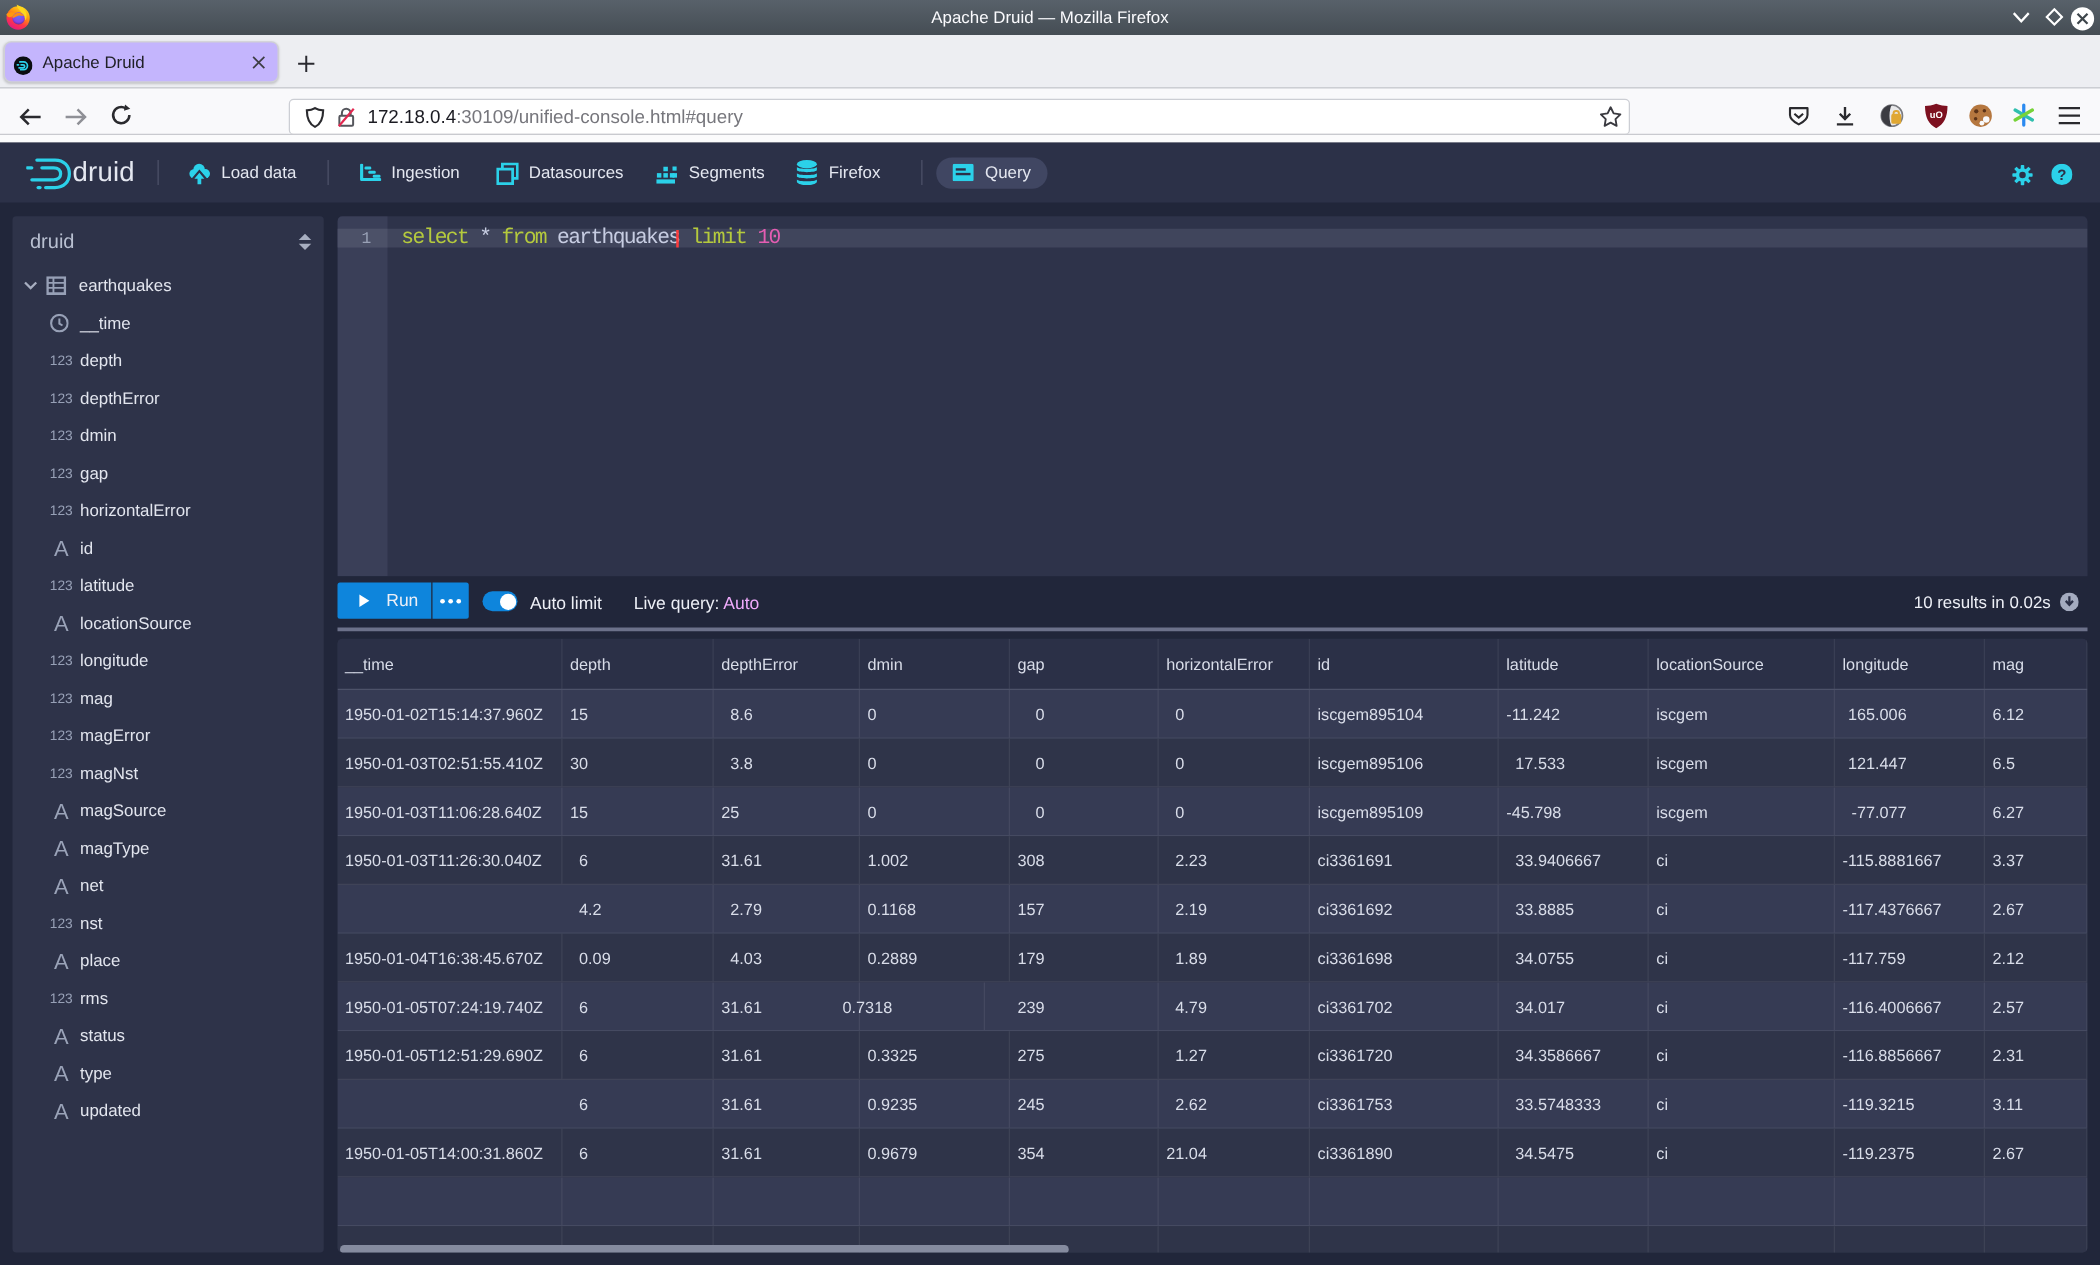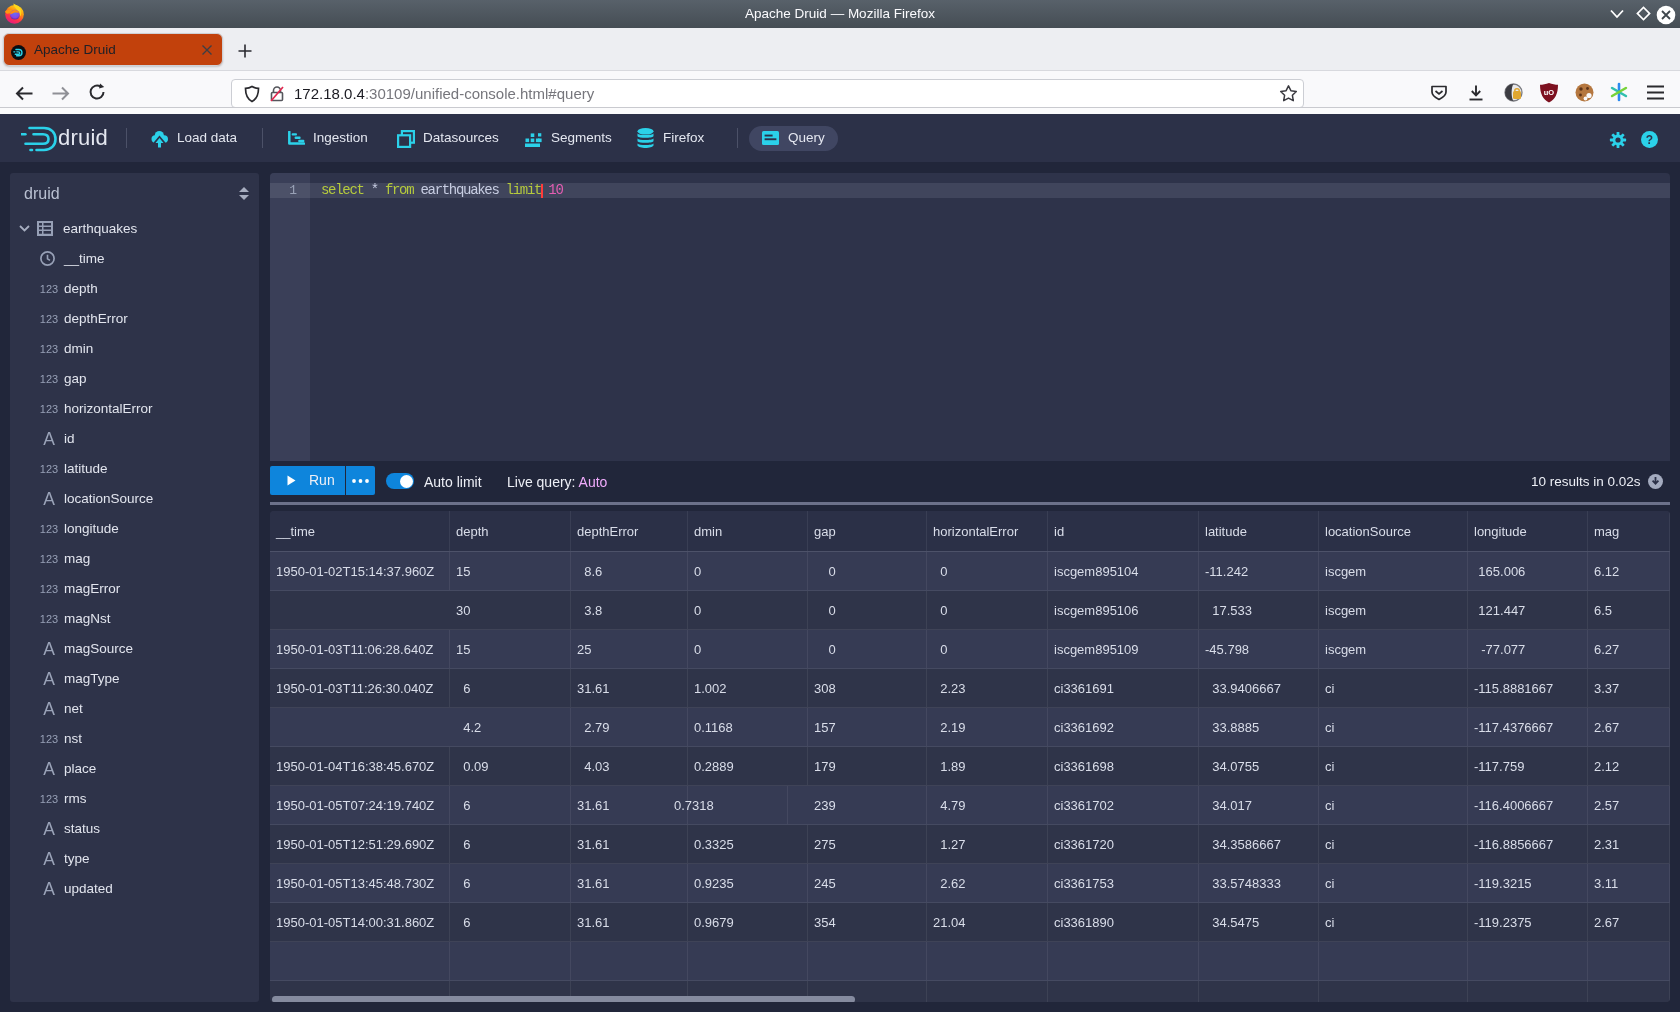--- a/index.html
+++ b/index.html
@@ -4,21 +4,21 @@
 *{margin:0;padding:0;box-sizing:border-box}
 html,body{width:1680px;height:1012px;overflow:hidden;background:#21263a;
  font-family:"Liberation Sans",sans-serif;}
 .abs{position:absolute}
 
 #titlebar{position:absolute;left:0;top:0;width:1680px;height:28px;
  background:linear-gradient(#58616a,#454d54);color:#fff;}
 #titletext{position:absolute;left:0;right:0;top:0;height:28px;line-height:28px;
  text-align:center;font-size:13.5px;color:#fbfbfe}
 #tabbar{position:absolute;left:0;top:28px;width:1680px;height:42px;background:#edeef2;}
-#tab{position:absolute;left:3px;top:5px;width:220px;height:33px;background:#c2410c;
+#tab{position:absolute;left:3px;top:5px;width:220px;height:33px;background:#c4b5fd;
  border-radius:6px;border:1px solid #cfd0d5;box-shadow:0 1px 2px rgba(0,0,0,.18);}
 #tabtitle{position:absolute;left:30px;top:0;height:32px;line-height:32px;font-size:13.5px;
  color:#202027}
 #urlrow{position:absolute;left:0;top:70px;width:1680px;height:44px;background:#f9f9fb;
  border-top:1px solid #d8d9de;}
 #urlbox{position:absolute;left:231px;top:8px;width:1073px;height:29px;background:#fff;
  border:1px solid #ccced4;border-radius:4px;}
 #urltext{position:absolute;left:62px;top:0;height:27px;line-height:27px;font-size:15px;color:#76767c}
 #urltext b{color:#1b1b22;font-weight:400}
 #urlstrip{position:absolute;left:0;top:107px;width:1680px;height:7px;background:#fbfbfc;border-top:1px solid #c9cacf}
@@ -38,21 +38,21 @@
 .tlabel{position:absolute;left:54px;top:0}
 
 #editor{position:absolute;left:270px;top:173px;width:1400px;height:288px;background:#2e334a;
  border-radius:4px 4px 0 0;overflow:hidden}
 #gutter{position:absolute;left:0;top:0;width:40px;height:288px;background:#3a3f58}
 #activeline{position:absolute;left:0;top:10px;width:1400px;height:15px;background:#40455c}
 #activegut{position:absolute;left:0;top:10px;width:40px;height:15px;background:#4c5168}
 #lnum{position:absolute;left:0;top:9px;width:27px;height:17px;line-height:17px;text-align:right;
  font-family:"Liberation Mono",monospace;font-size:13px;color:#99a1b6}
 #code{position:absolute;left:51px;top:9px;height:17px;line-height:17px;
- font-family:"Liberation Mono",monospace;font-size:14px;letter-spacing:-1.3px;white-space:pre;color:#c7cde2}
+ font-family:"Liberation Mono",monospace;font-size:17px;letter-spacing:-1.3px;white-space:pre;color:#c7cde2}
 #code .k{color:#b5ca3d}
 #code .n{color:#e35db2}
 #cursor{position:absolute;left:541px;top:184px;width:2px;height:14px;background:#ff3b3b}
 
 #runbar{position:absolute;left:270px;top:461px;width:1400px;height:42px;}
 #runbtn{position:absolute;left:0;top:5px;width:75px;height:29px;background:#0e85dc;border-radius:2px 0 0 2px}
 #morebtn{position:absolute;left:76px;top:5px;width:29px;height:29px;background:#0e85dc;border-radius:0 2px 2px 0}
 #toggle{position:absolute;left:116px;top:12px;width:28px;height:16px;background:#0e85dc;border-radius:8px}
 #knob{position:absolute;right:1.5px;top:1.5px;width:13px;height:13px;background:#fff;border-radius:50%}
 .runtext{position:absolute;top:0;height:42px;line-height:42px;font-size:14px;color:#edeff6}
@@ -439,20 +439,21 @@
 <div class="cell" style="left:418px;width:120px">0</div>
 <div class="cell" style="left:538px;width:119px"><i>00</i>0</div>
 <div class="cell" style="left:657px;width:121px"><i>0</i>0</div>
 <div class="cell" style="left:778px;width:151px">iscgem895104</div>
 <div class="cell" style="left:929px;width:120px">-11.242</div>
 <div class="cell" style="left:1049px;width:149px">iscgem</div>
 <div class="cell" style="left:1198px;width:120px"><i>-</i>165.006</div>
 <div class="cell" style="left:1318px;width:82px">6.12</div>
 </div>
 <div class="drow even" style="top:80px">
+<div class="cell" style="left:0px;width:180px">1950-01-03T02:51:55.410Z</div>
 <div class="cell" style="left:180px;width:121px">30</div>
 <div class="cell" style="left:301px;width:117px"><i>0</i>3.8</div>
 <div class="cell" style="left:418px;width:120px">0</div>
 <div class="cell" style="left:538px;width:119px"><i>00</i>0</div>
 <div class="cell" style="left:657px;width:121px"><i>0</i>0</div>
 <div class="cell" style="left:778px;width:151px">iscgem895106</div>
 <div class="cell" style="left:929px;width:120px"><i>0</i>17.533</div>
 <div class="cell" style="left:1049px;width:149px">iscgem</div>
 <div class="cell" style="left:1198px;width:120px"><i>-</i>121.447</div>
 <div class="cell" style="left:1318px;width:82px">6.5</div>
@@ -528,21 +529,20 @@
 <div class="cell" style="left:418px;width:120px">0.3325</div>
 <div class="cell" style="left:538px;width:119px">275</div>
 <div class="cell" style="left:657px;width:121px"><i>0</i>1.27</div>
 <div class="cell" style="left:778px;width:151px">ci3361720</div>
 <div class="cell" style="left:929px;width:120px"><i>0</i>34.3586667</div>
 <div class="cell" style="left:1049px;width:149px">ci</div>
 <div class="cell" style="left:1198px;width:120px">-116.8856667</div>
 <div class="cell" style="left:1318px;width:82px">2.31</div>
 </div>
 <div class="drow odd" style="top:353px">
-<div class="cell" style="left:0px;width:180px">1950-01-05T13:45:48.730Z</div>
 <div class="cell" style="left:180px;width:121px"><i>0</i>6</div>
 <div class="cell" style="left:301px;width:117px">31.61</div>
 <div class="cell" style="left:418px;width:120px">0.9235</div>
 <div class="cell" style="left:538px;width:119px">245</div>
 <div class="cell" style="left:657px;width:121px"><i>0</i>2.62</div>
 <div class="cell" style="left:778px;width:151px">ci3361753</div>
 <div class="cell" style="left:929px;width:120px"><i>0</i>33.5748333</div>
 <div class="cell" style="left:1049px;width:149px">ci</div>
 <div class="cell" style="left:1198px;width:120px">-119.3215</div>
 <div class="cell" style="left:1318px;width:82px">3.11</div>

